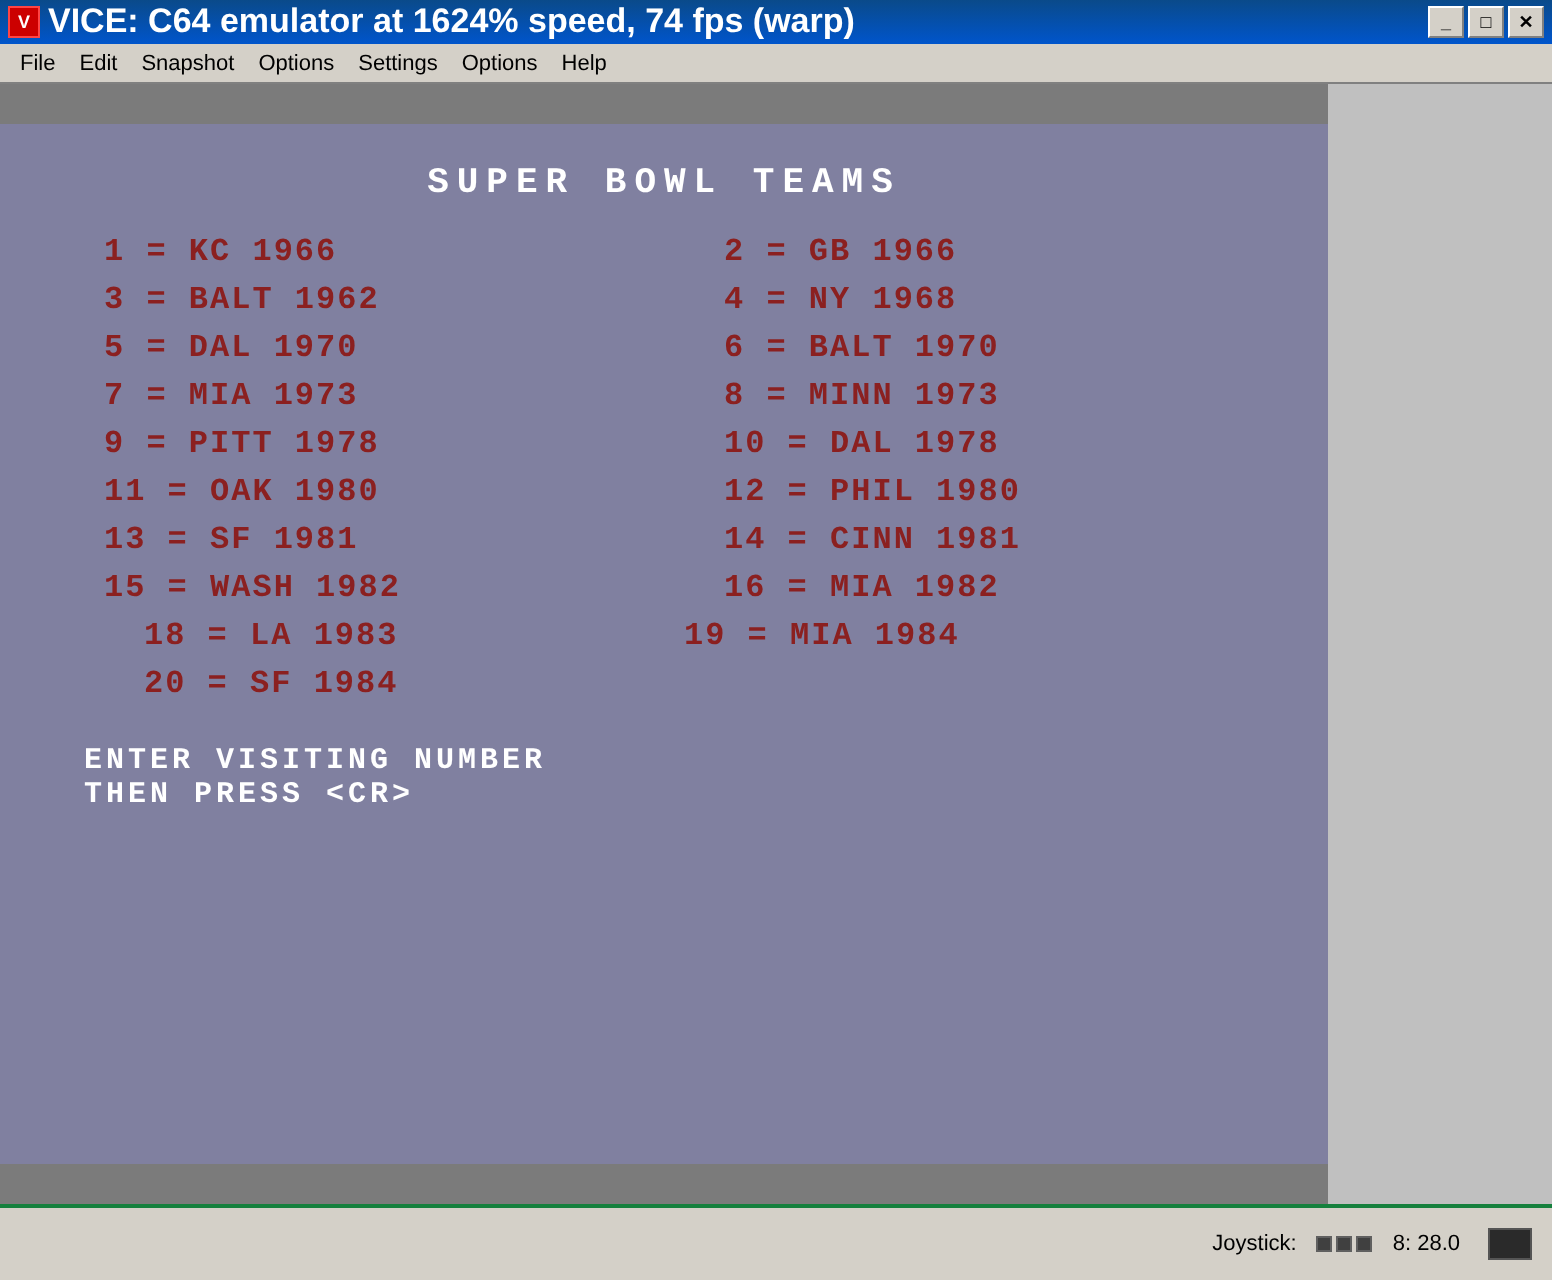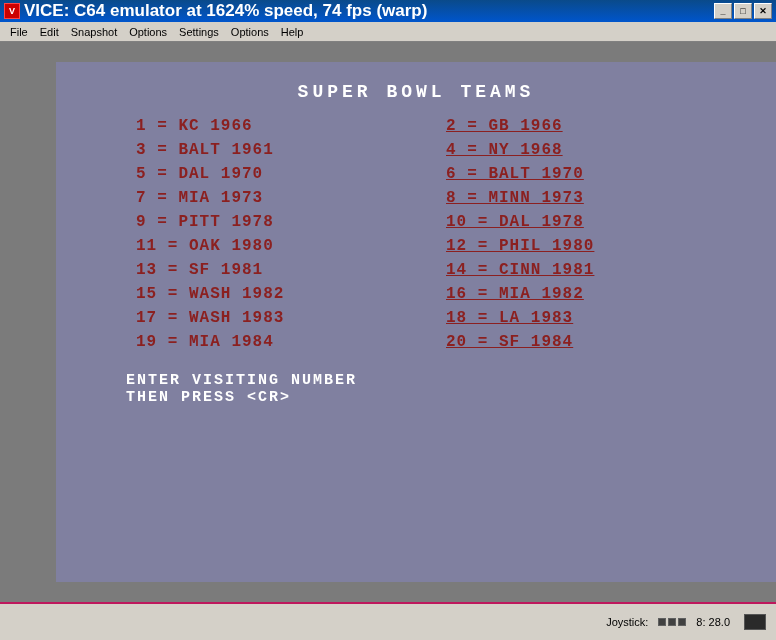--- a/index.html
+++ b/index.html
@@ -80,21 +80,21 @@
     }
     .menu-item {
       padding: 2px 6px;
       font-size: 11px;
       color: #000;
       cursor: pointer;
     }
 
     
     #emulator-area {
-      width: 776px;
+      width: 664px;
       height: 560px;
       background: #7b7b7b;
       position: relative;
       display: flex;
       align-items: center;
       justify-content: flex-end;
     }
 
     
     #c64-screen {
@@ -141,21 +141,20 @@
       letter-spacing: 1px;
       white-space: nowrap;
     }
 
     .team-row.left-col {
       padding-left: 10px;
     }
 
     .team-row.right-col {
       padding-left: 30px;
-      text-decoration: underline;
     }
 
     .input-prompt {
       margin-top: 18px;
       text-align: left;
       width: 580px;
     }
 
     .prompt-line {
       font-family: 'Courier New', monospace;
@@ -163,21 +162,21 @@
       color: white;
       font-weight: bold;
       letter-spacing: 2px;
     }
 
     
     #status-bar {
       width: 776px;
       height: 38px;
       background: #d4d0c8;
-      border-top: 2px solid #be185d;
+      border-top: 2px solid #15803d;
       display: flex;
       align-items: center;
       justify-content: flex-end;
       padding: 0 10px;
       gap: 10px;
     }
 
     #joystick-label {
       font-size: 11px;
       color: #000;
@@ -237,35 +236,34 @@
 </div>
 
 <div id="emulator-area">
   <div id="c64-screen">
     <div id="screen-content">
       <div class="c64-title">SUPER BOWL TEAMS</div>
       <div class="teams-grid" id="teams-grid">
 
       <div class="team-row left-col">1 = KC  1966</div>
           <div class="team-row right-col">2 = GB  1966</div>
-          <div class="team-row left-col">3 = BALT  1961</div>
+          <div class="team-row left-col">3 = BALT  1962</div>
           <div class="team-row right-col">4 = NY  1968</div>
           <div class="team-row left-col">5 = DAL  1970</div>
           <div class="team-row right-col">6 = BALT  1970</div>
           <div class="team-row left-col">7 = MIA  1973</div>
           <div class="team-row right-col">8 = MINN  1973</div>
           <div class="team-row left-col">9 = PITT  1978</div>
           <div class="team-row right-col">10 = DAL  1978</div>
           <div class="team-row left-col">11 = OAK  1980</div>
           <div class="team-row right-col">12 = PHIL  1980</div>
           <div class="team-row left-col">13 = SF  1981</div>
           <div class="team-row right-col">14 = CINN  1981</div>
           <div class="team-row left-col">15 = WASH  1982</div>
           <div class="team-row right-col">16 = MIA  1982</div>
-          <div class="team-row left-col">17 = WASH  1983</div>
           <div class="team-row right-col">18 = LA  1983</div>
           <div class="team-row left-col">19 = MIA  1984</div>
           <div class="team-row right-col">20 = SF  1984</div>
         </div>
       <div class="input-prompt">
         <div class="prompt-line">ENTER VISITING NUMBER</div>
         <div class="prompt-line">THEN PRESS &lt;CR&gt;</div>
       </div>
     </div>
   </div>

